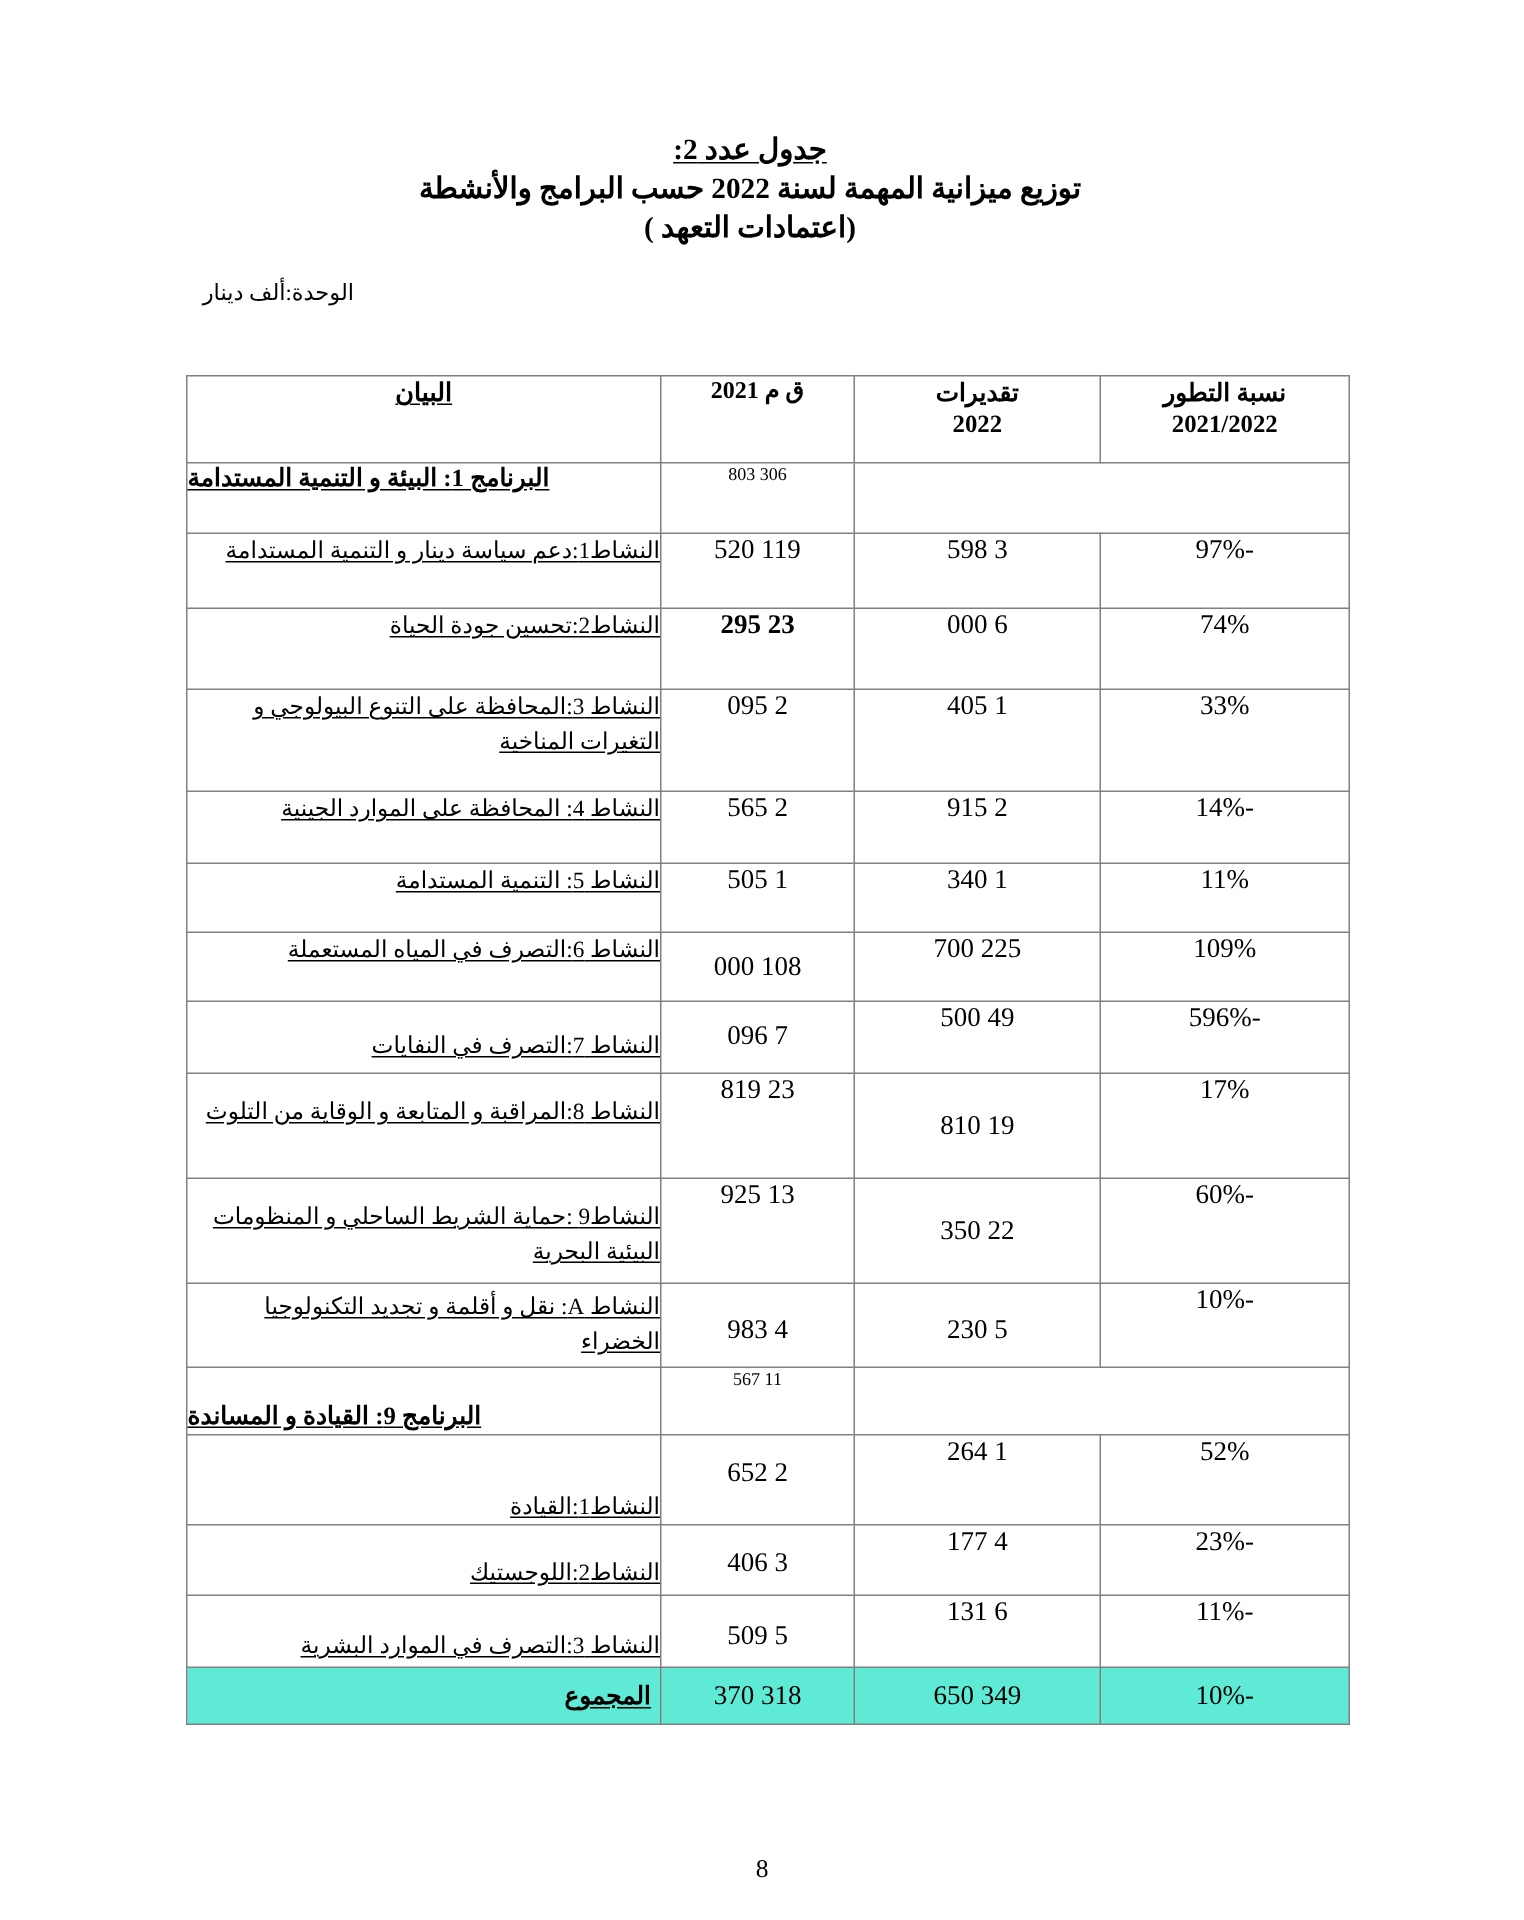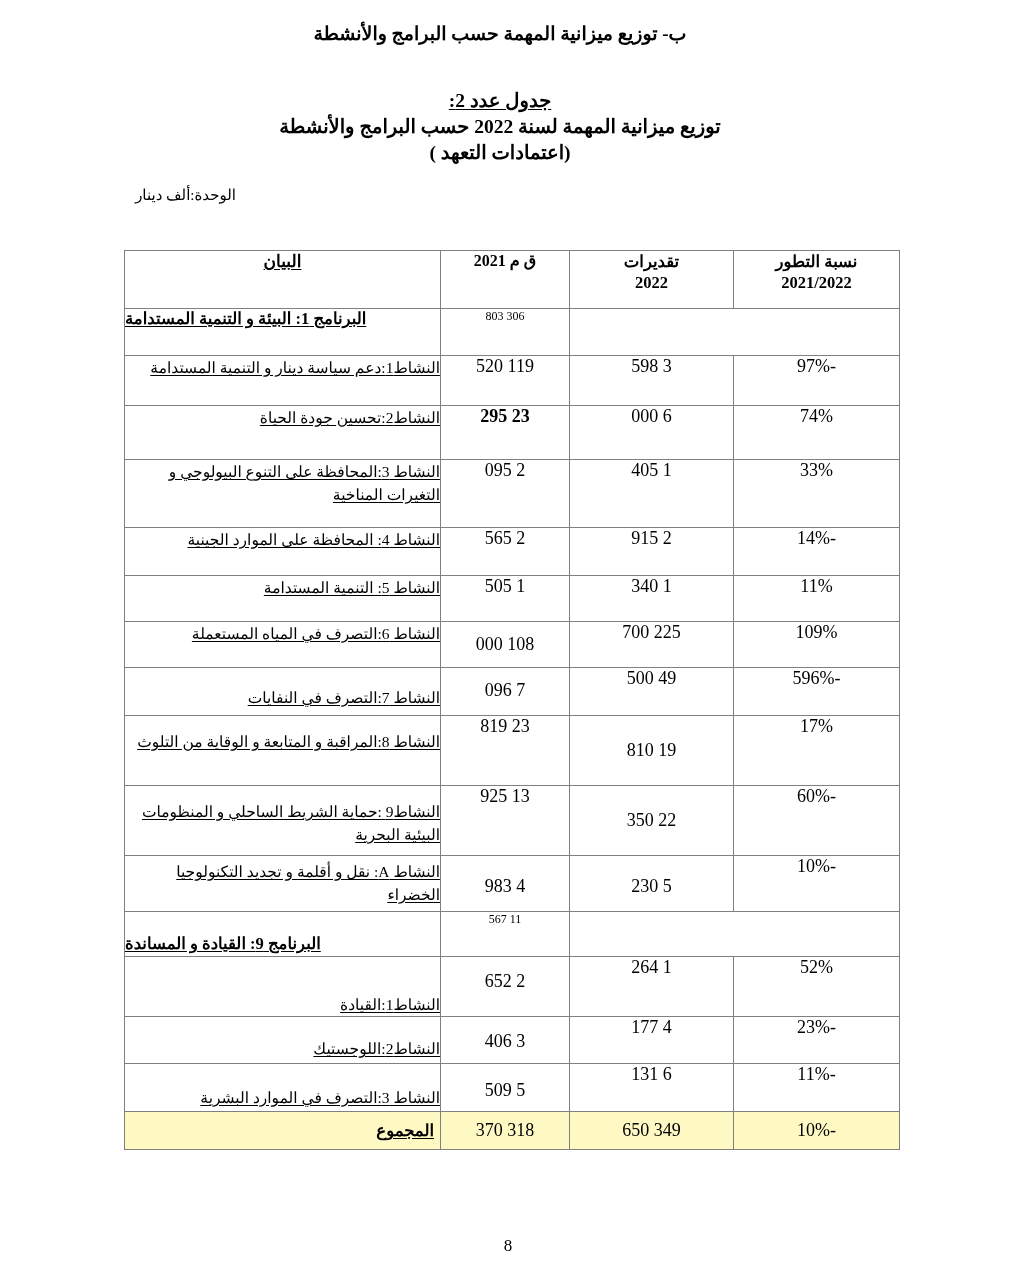--- a/index.html
+++ b/index.html
@@ -187,21 +187,21 @@
   tr.r-a7 td { height: 48px; }
   tr.r-a8 td { height: 70px; }
   tr.r-a9 td { height: 70px; }
   tr.r-aA td { height: 56px; }
   tr.r-b1 td { height: 47px; }
   tr.r-b2 td { height: 47px; }
   tr.r-b3 td { height: 48px; }
 
   
   tr.total td {
-    background: #fef9c3;
+    background: #5eead4;
     height: 38px;
     vertical-align: middle;
   }
   tr.total td.cell-pct,
   tr.total td.cell-est,
   tr.total td.cell-prev {
     padding: 0;
     font-size: 18px;
     text-align: center;
     vertical-align: middle;
@@ -226,21 +226,20 @@
     text-align: center;
     font-size: 17px;
     direction: ltr;
   }
 </style>
 </head>
 <body>
 
 <div class="page">
 
-  <div class="section-title">ب- توزيع ميزانية المهمة حسب البرامج والأنشطة</div>
 
   <div class="table-caption">
     <div class="caption-line underlined">جدول عدد 2:</div>
     <div class="caption-line">توزيع ميزانية المهمة لسنة 2022 حسب البرامج والأنشطة</div>
     <div class="caption-line">(اعتمادات التعهد )</div>
   </div>
 
   <div class="unit-note">الوحدة:ألف دينار</div>
 
   <div class="table-wrap">

